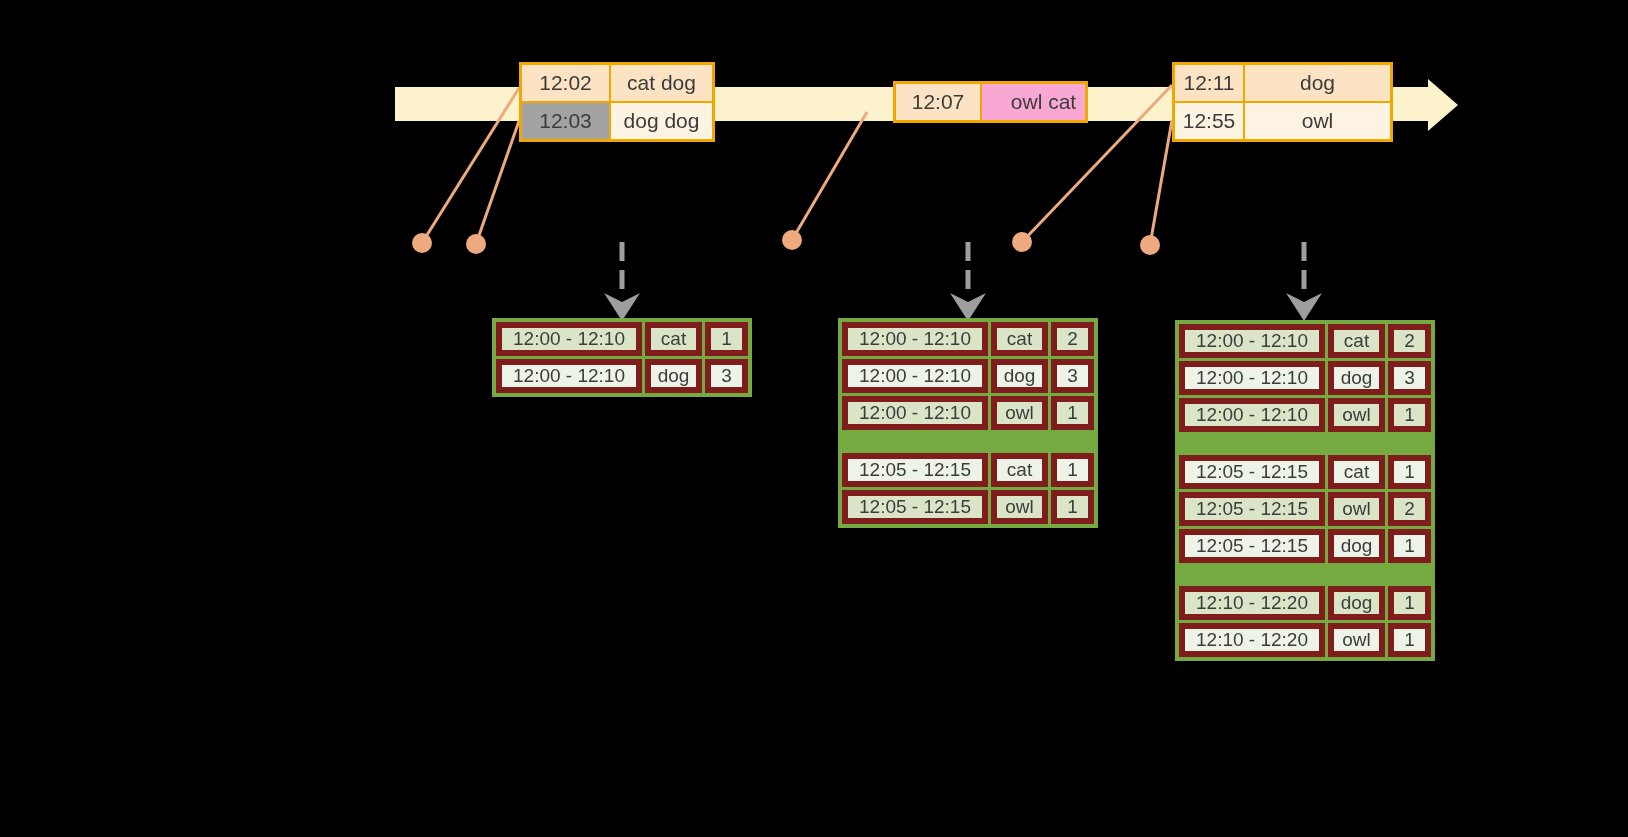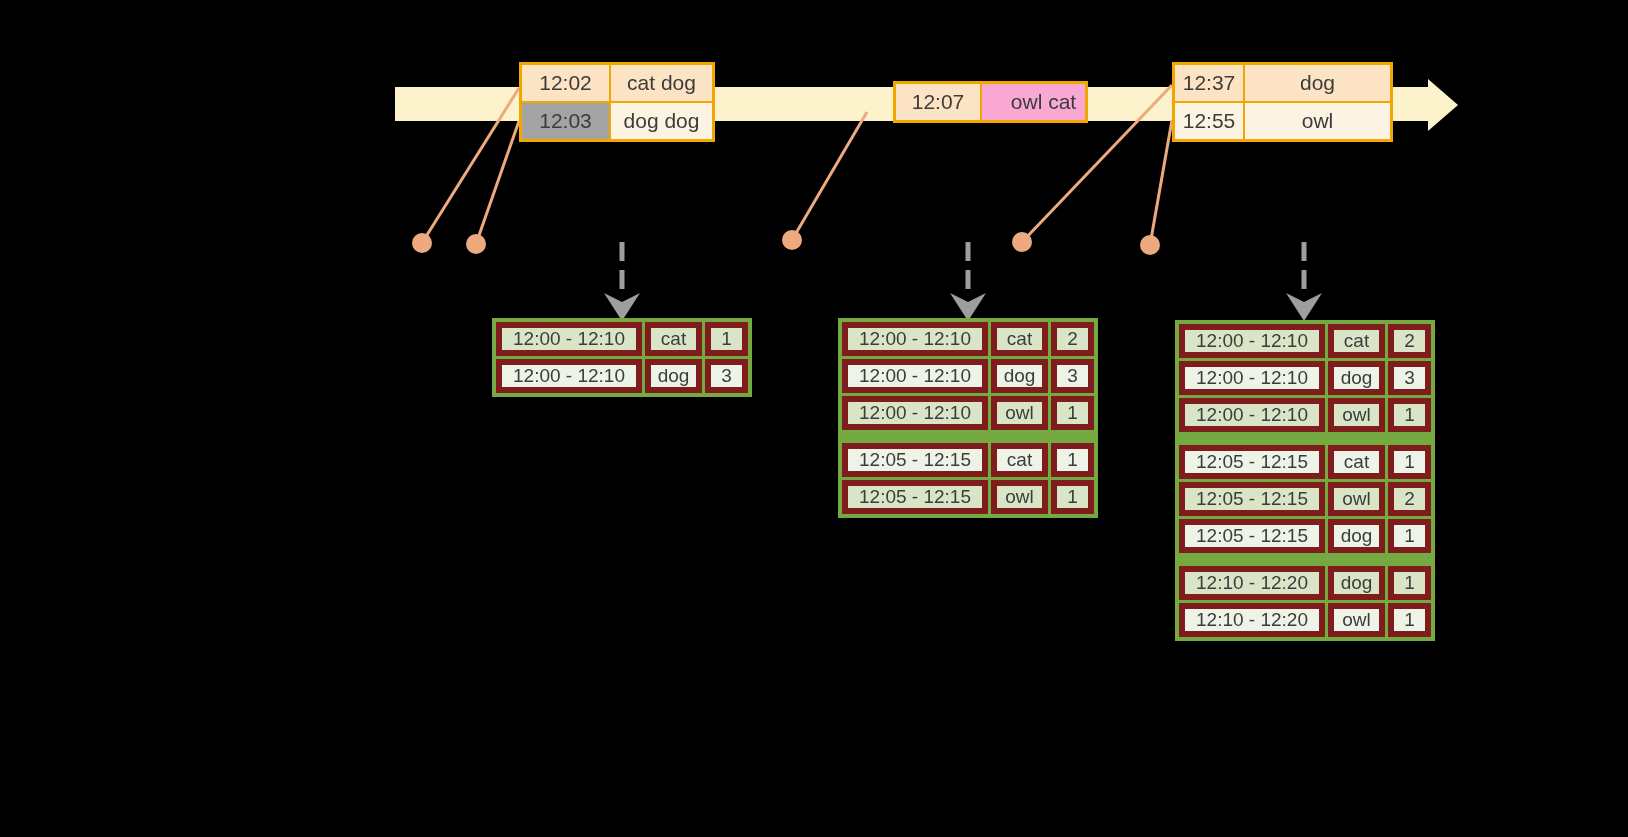--- a/index.html
+++ b/index.html
@@ -17,21 +17,21 @@
     display:flex;align-items:center;justify-content:center;
     font-size:21px;color:#3c3c3c;height:36px;
   }
 
   
   .gtable{
     position:absolute;z-index:2;box-sizing:border-box;width:260px;
     padding:4px;display:flex;flex-direction:column;gap:3px;
   }
   .gtable .wgroup{display:flex;flex-direction:column;gap:3px;}
-  .gtable .wgroup + .wgroup{margin-top:10px;}
+  .gtable .wgroup + .wgroup{margin-top:20px;}
   .gtable .trow{display:grid;grid-template-columns:146px 57px 43px;gap:3px;}
   .gtable .tcell{
     box-sizing:border-box;border:6px solid #7f1d1d;height:34px;
     display:flex;align-items:center;justify-content:center;
     font-size:19px;color:#3c3c3c;
   }
 </style>
 </head>
 <body>
 
@@ -70,21 +70,21 @@
       <div class="cell" style="background: rgb(251, 227, 195);">12:02</div>
       <div class="cell" style="background: rgb(251, 227, 195);">cat dog</div>
       <div class="cell" style="background: #a3a3a3;">12:03</div>
       <div class="cell" style="background: rgb(253, 243, 226);">dog dog</div>
     </div>
   <div class="ebox" id="ebox1" style="left: 893px; top: 81px; width: 195px; grid-template-columns: 84px 1fr; background: rgb(240, 168, 0); border: 3px solid rgb(240, 168, 0);">
       <div class="cell" style="background: rgb(251, 227, 195);">12:07</div>
       <div class="cell" style="background: #f9a8d4; padding-left: 20px;">owl cat</div>
     </div>
   <div class="ebox" id="ebox2" style="left: 1172px; top: 62px; width: 221px; grid-template-columns: 68px 1fr; background: rgb(240, 168, 0); border: 3px solid rgb(240, 168, 0);">
-      <div class="cell" style="background: rgb(251, 227, 195);">12:37</div>
+      <div class="cell" style="background: rgb(251, 227, 195);">12:11</div>
       <div class="cell" style="background: rgb(251, 227, 195);">dog</div>
       <div class="cell" style="background: rgb(253, 243, 226);">12:55</div>
       <div class="cell" style="background: rgb(253, 243, 226);">owl</div>
     </div>
 
   <div class="gtable" id="gtable0" style="left: 492px; top: 318px; background: rgb(116, 170, 65);">
       <div class="wgroup">
         <div class="trow">
           <div class="tcell" style="background: rgb(217, 229, 198);">12:00 - 12:10</div>
           <div class="tcell" style="background: rgb(217, 229, 198);">cat</div>

